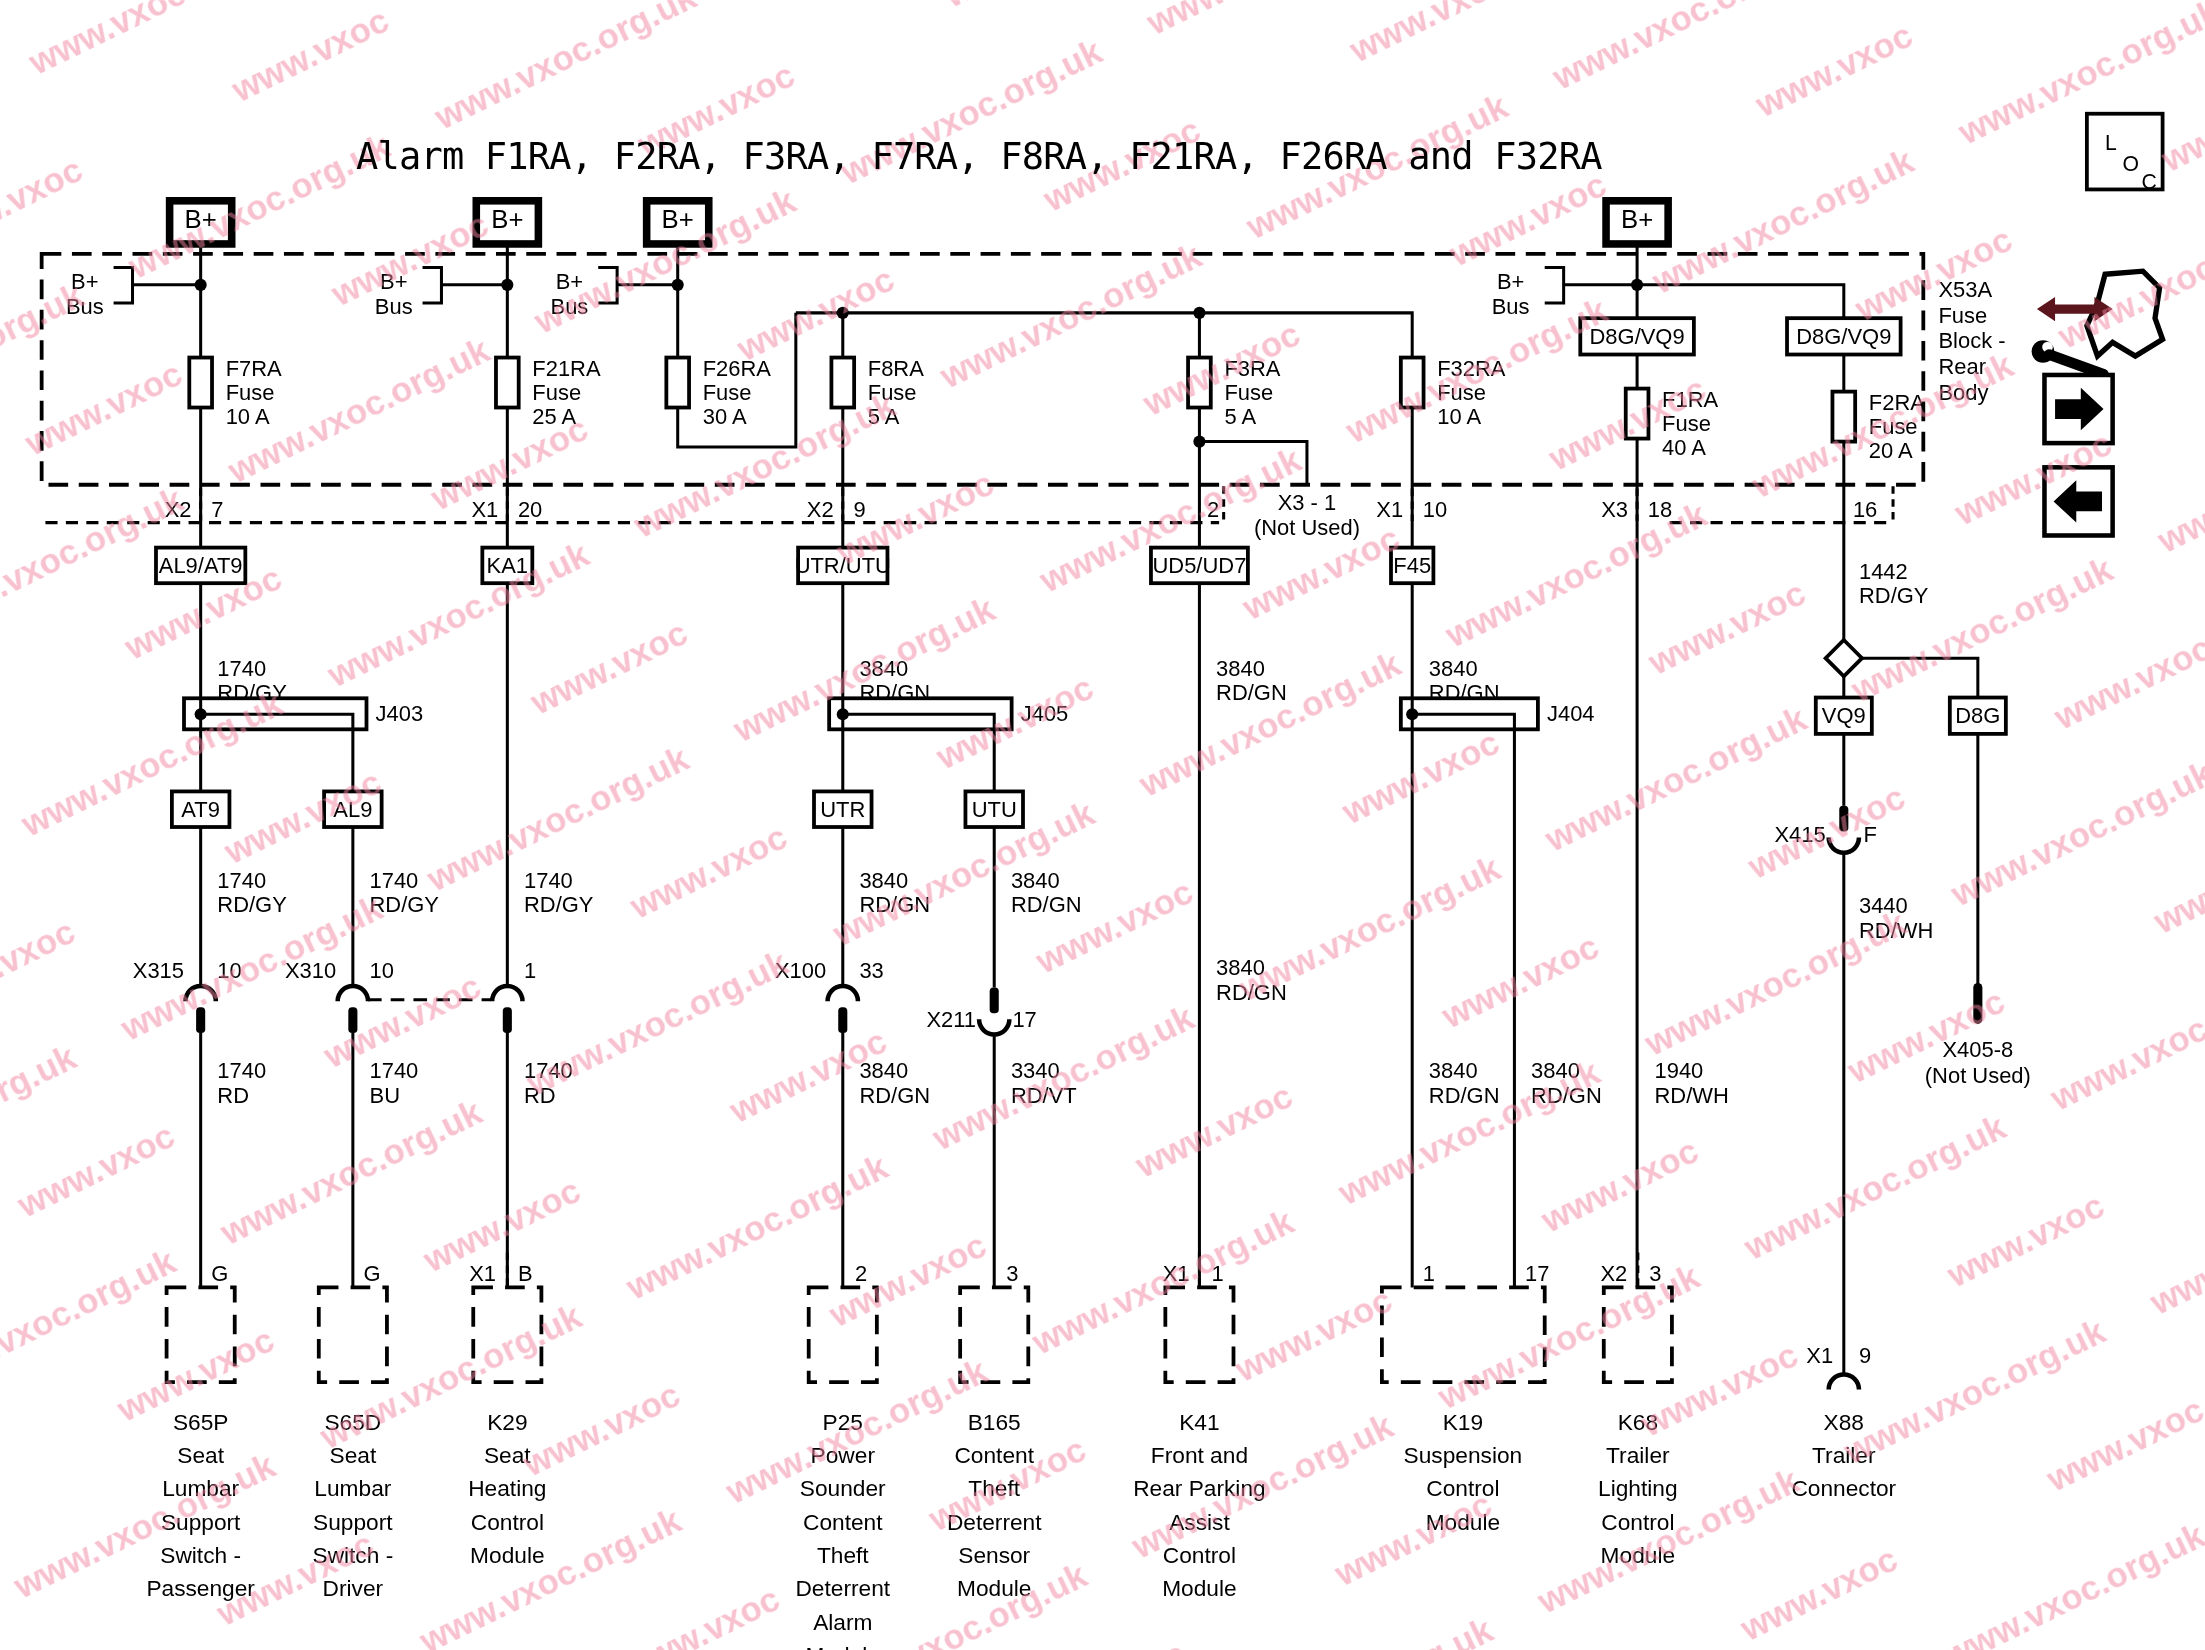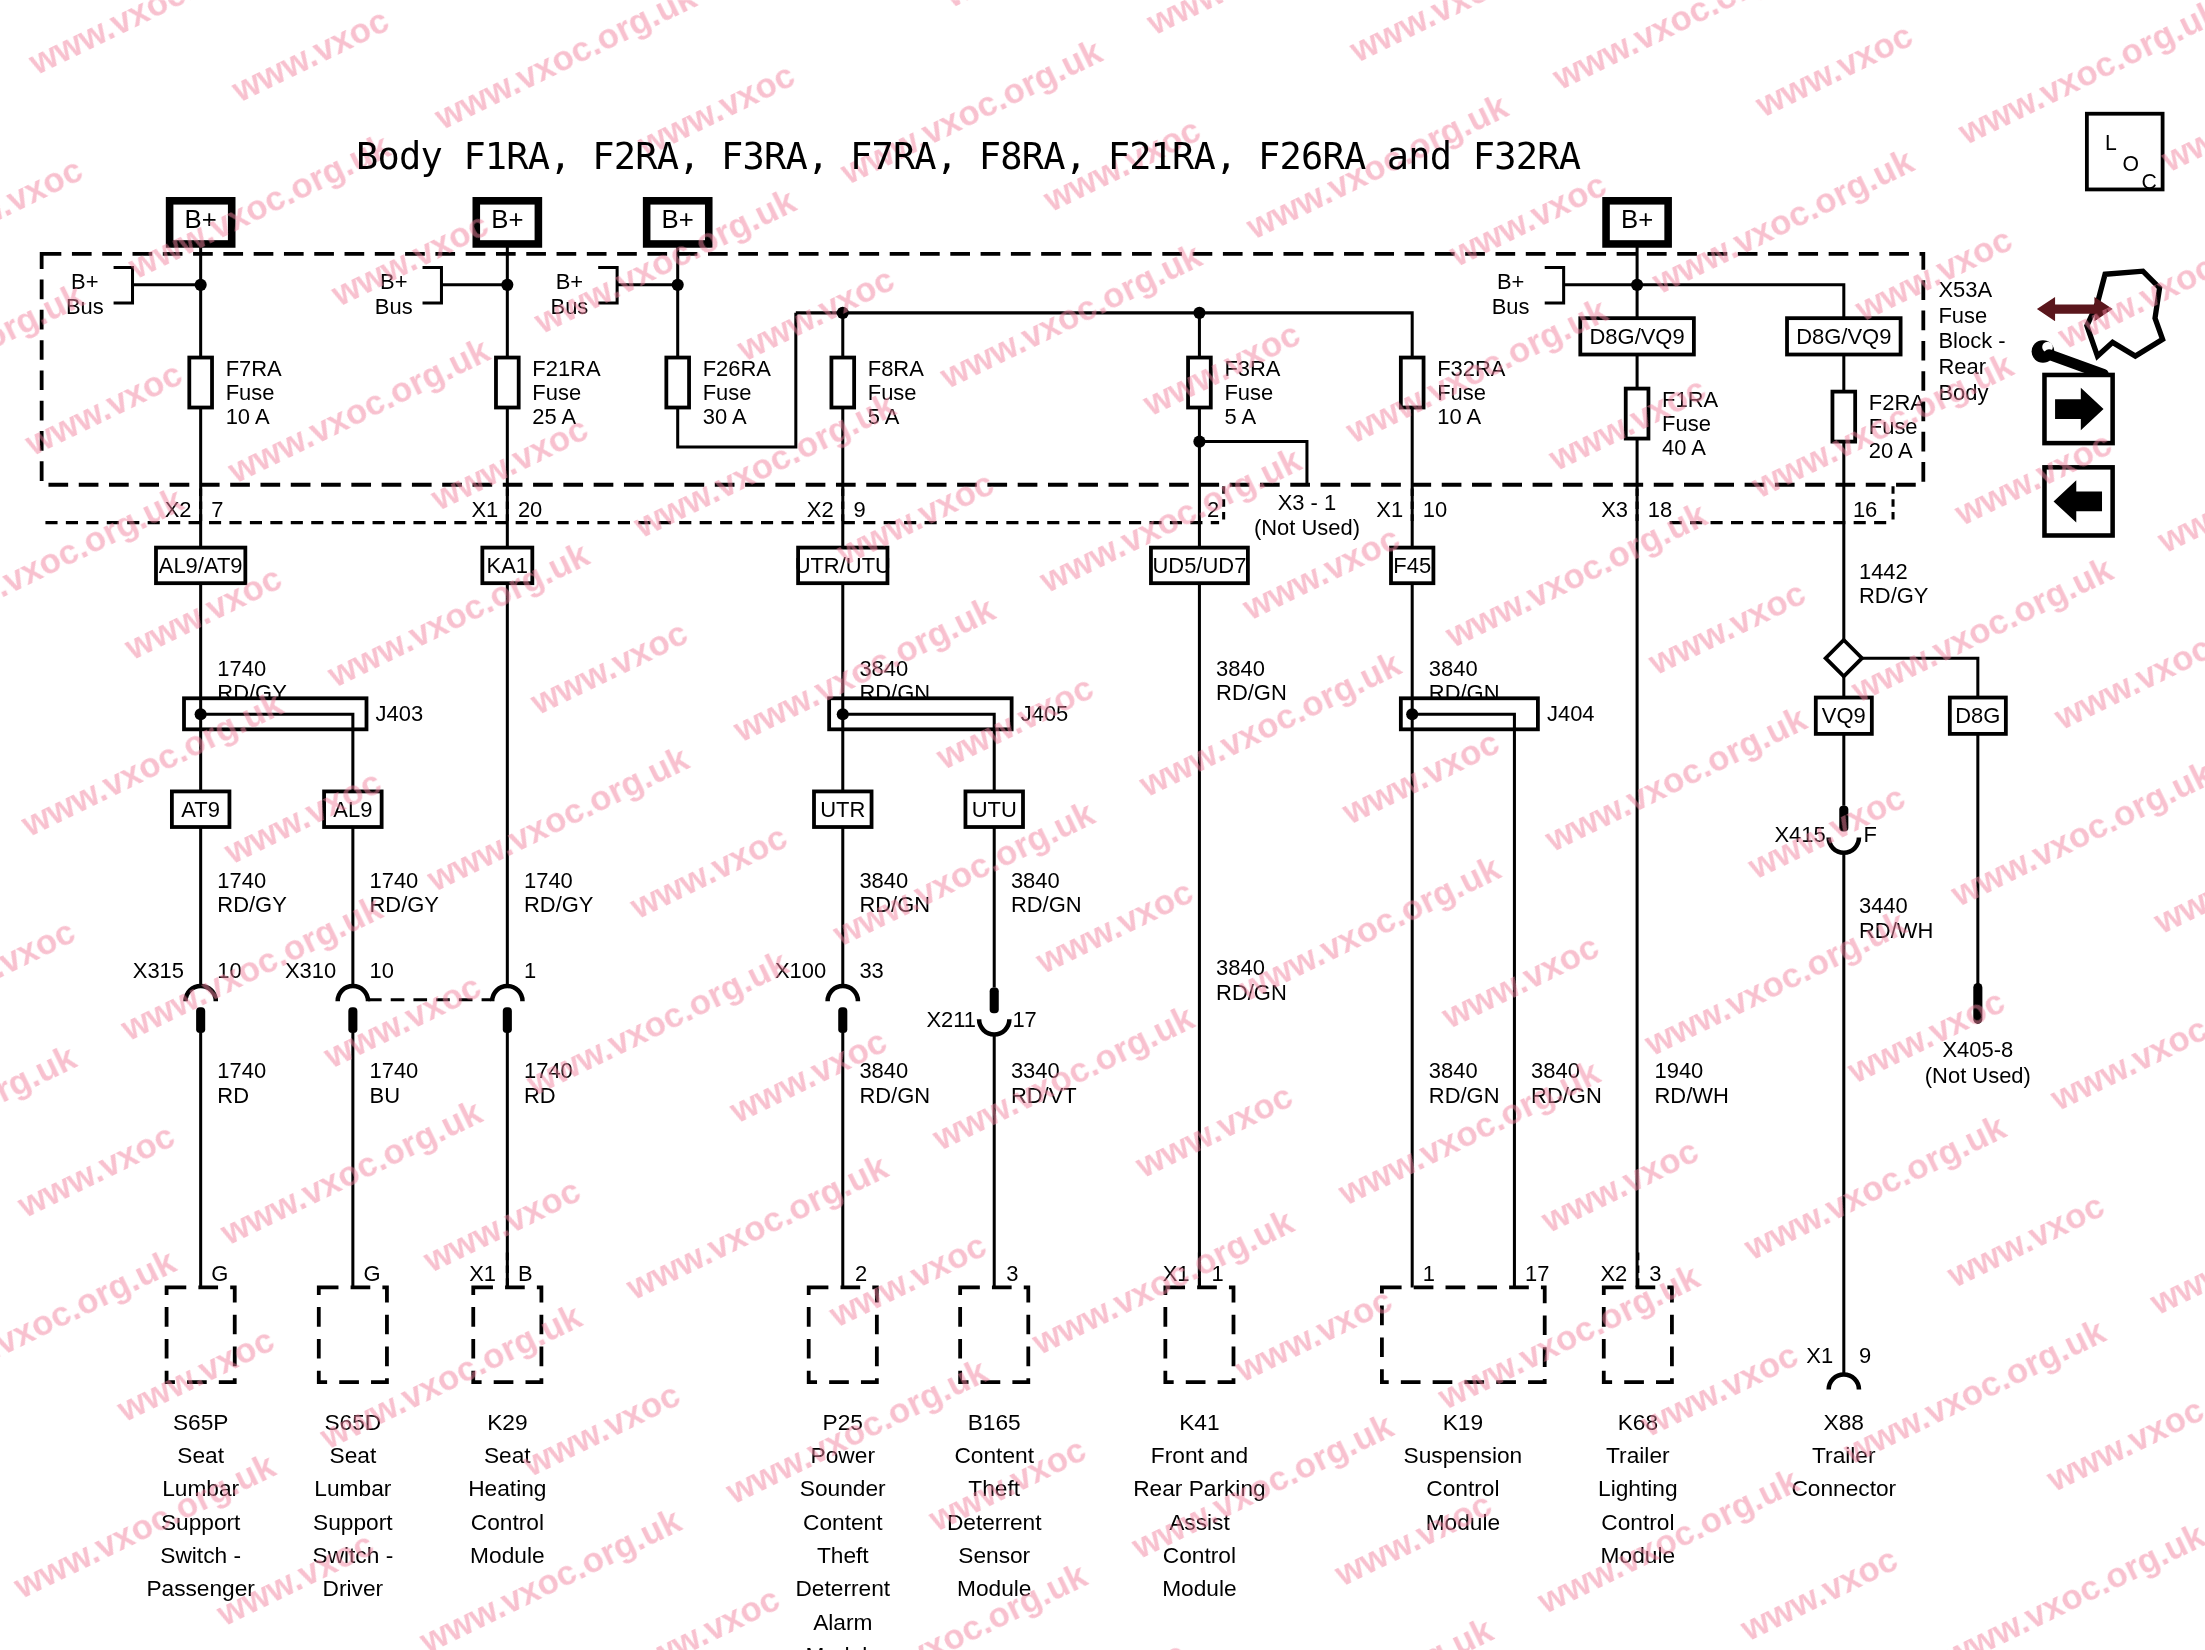--- a/index.html
+++ b/index.html
@@ -351,15 +351,15 @@
         <path d="M2776,649 H2742 V634 L2712,662 L2742,690 V675 H2776 Z" fill="#000000"></path>
       </g>
       <defs>
         <pattern id="wm" width="450" height="300" patternUnits="userSpaceOnUse" patternTransform="rotate(-26)">
           <text x="0" y="110" font-size="46" font-weight="bold" font-family="&quot;Liberation Sans&quot;,sans-serif" fill="#f2849f" fill-opacity="0.5">www.vxoc.org.uk</text>
           <text x="225" y="260" font-size="46" font-weight="bold" font-family="&quot;Liberation Sans&quot;,sans-serif" fill="#f2849f" fill-opacity="0.5">www.vxoc.org.uk</text>
         </pattern>
       </defs>
       <rect x="0" y="0" width="2912" height="2180" fill="url(#wm)" pointer-events="none"></rect>
     </svg>
-  <div id="title">Body F1RA, F2RA, F3RA, F7RA, F8RA, F21RA, F26RA and F32RA</div>
+  <div id="title">Alarm F1RA, F2RA, F3RA, F7RA, F8RA, F21RA, F26RA and F32RA</div>
 </div>
 
 
 </body></html>

